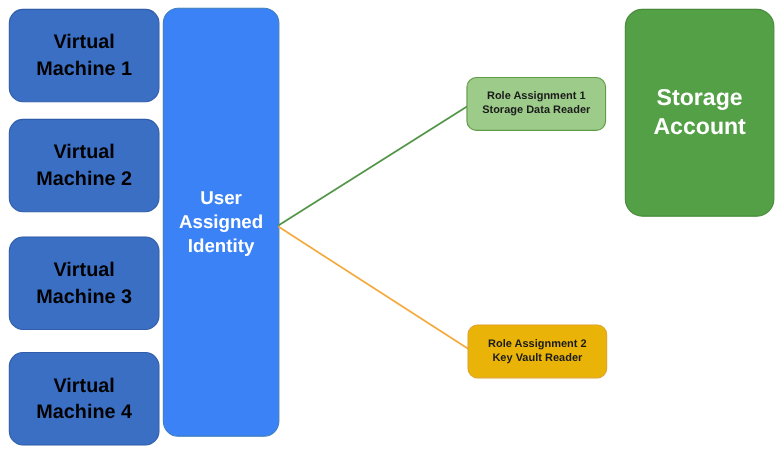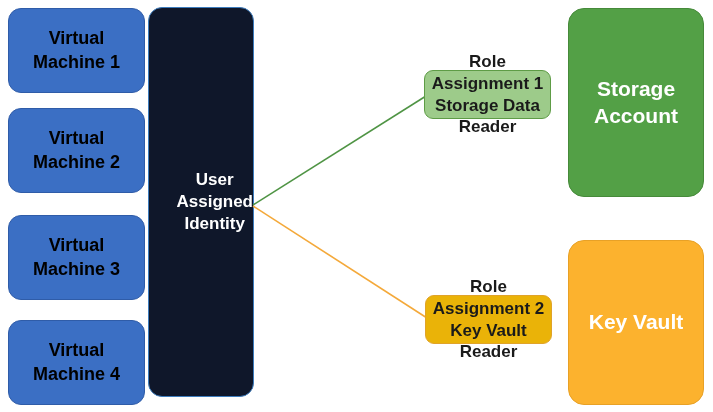--- a/index.html
+++ b/index.html
@@ -40,35 +40,34 @@
   .vm-2 { top: 108px; }
   .vm-3 { top: 215px; }
   .vm-4 { top: 320px; }
 
   
   .identity {
     left: 148px;
     top: 7px;
     width: 106px;
     height: 390px;
-    background: #0f172a;
+    background: #3b82f6;
     border: 1px solid #3d7cbd;
     border-radius: 14px;
     color: #ffffff;
     font-size: 17px;
     font-weight: bold;
-    justify-content: flex-end;
   }
 
   
   .role {
     width: 127px;
     height: 49px;
     border-radius: 9px;
-    font-size: 17px;
+    font-size: 10px;
     font-weight: bold;
     color: #1a1a1a;
     z-index: 3;
   }
   .role-1 {
     left: 424px;
     top: 70px;
     background: #9dcb8a;
     border: 1px solid #5e9c46;
   }
@@ -156,17 +155,14 @@
   <div class="box role role-2">
     <span class="label-line">Role Assignment 2
 Key Vault Reader</span>
   </div>
 
   <div class="box resource storage">
     <span class="label-line">Storage
 Account</span>
   </div>
 
-  <div class="box resource keyvault">
-    <span class="label-line">Key Vault</span>
-  </div>
 
 </div>
 
 </body></html>

